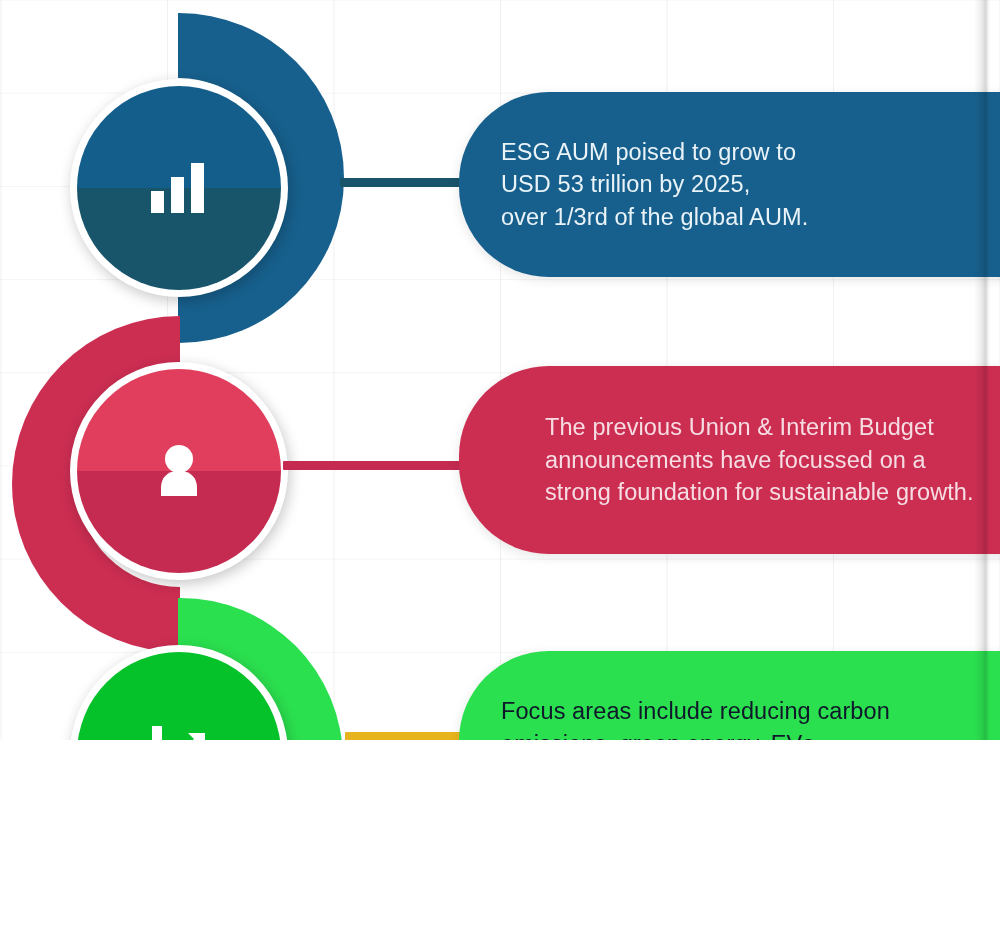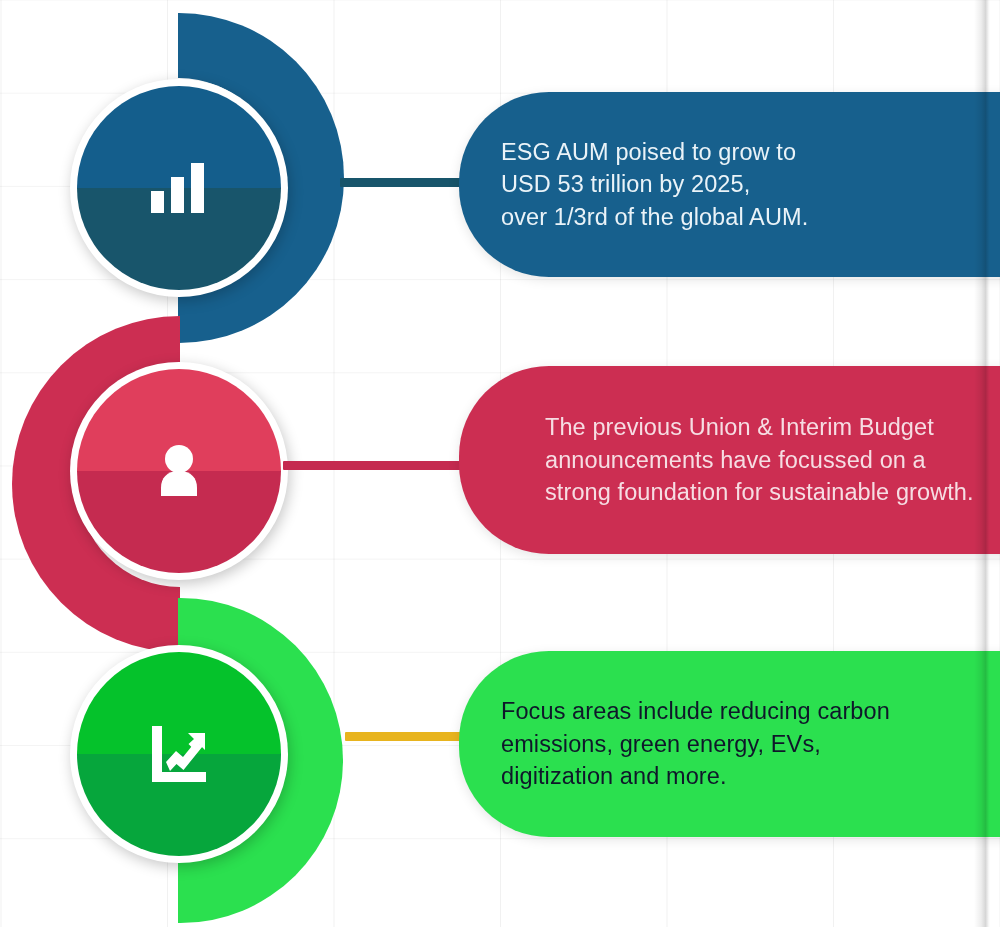--- a/index.html
+++ b/index.html
@@ -5,21 +5,21 @@
 <style>
   html,body{margin:0;padding:0;}
   body{
     width:1000px;height:927px;
     background:#ffffff;
     font-family:"Liberation Sans", sans-serif;
     overflow:hidden;
   }
   #stage{
     position:relative;
-    width:1000px;height:927px;
+    width:1000px;height:740px;
     overflow:hidden;
     background:#ffffff;
   }
 
   
   .grid{
     position:absolute;left:0;top:0;width:1000px;height:927px;
     background-image:
       linear-gradient(to right, rgba(0,0,0,0.055) 1px, transparent 1px),
       linear-gradient(to bottom, rgba(0,0,0,0.045) 1px, transparent 1px);

